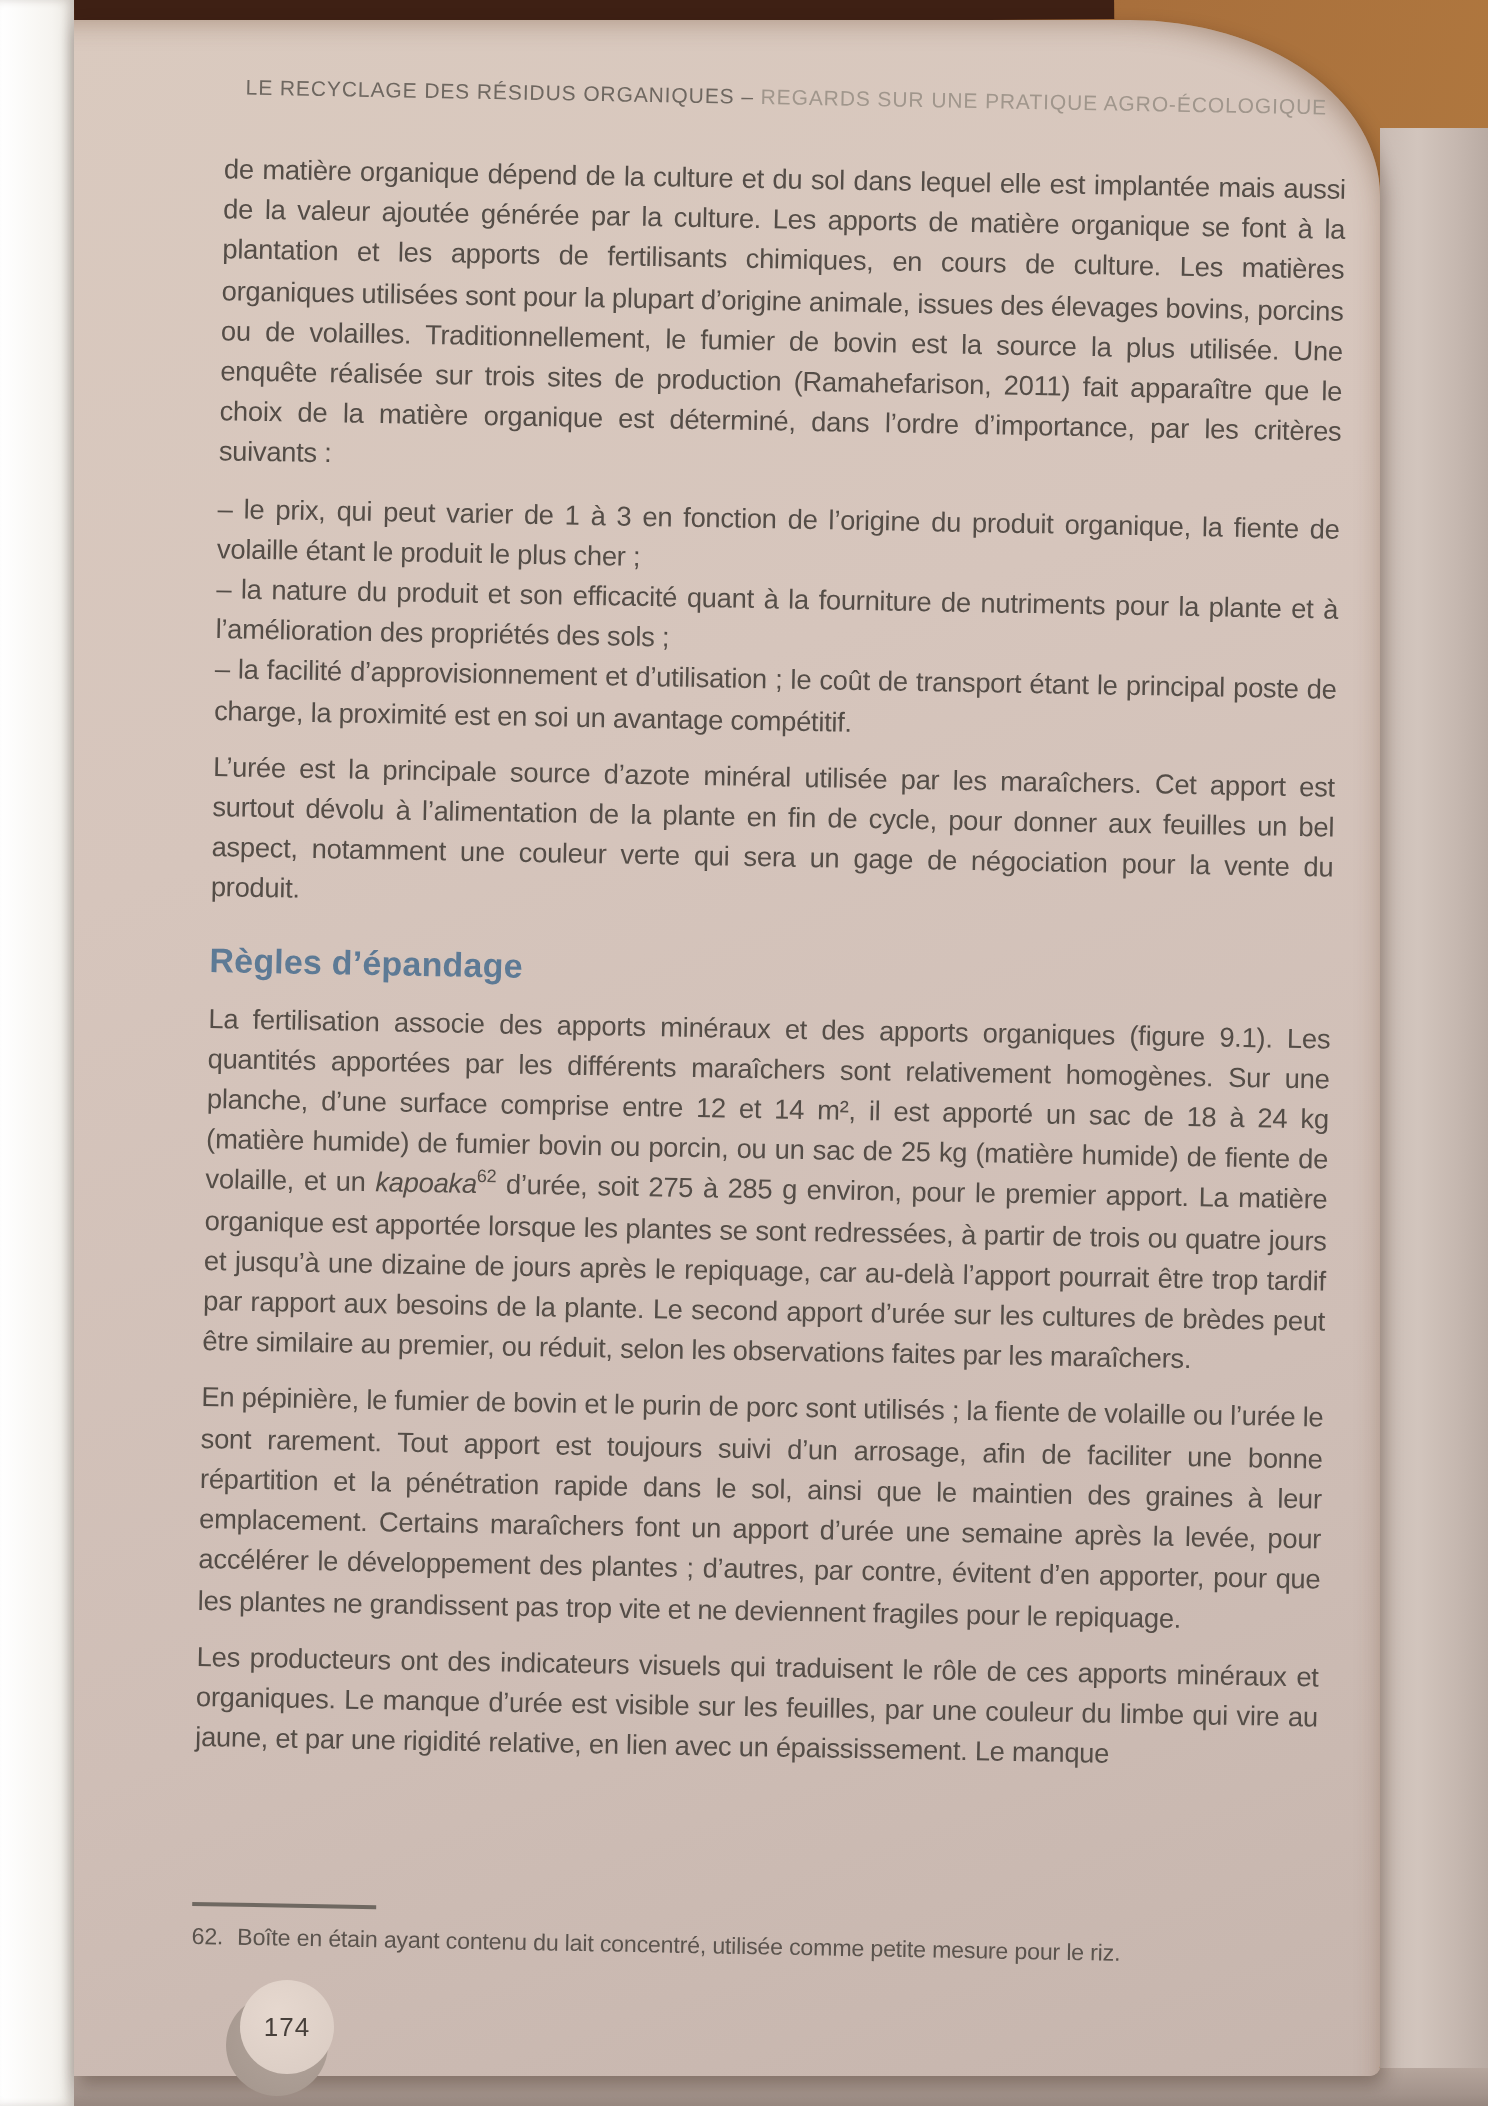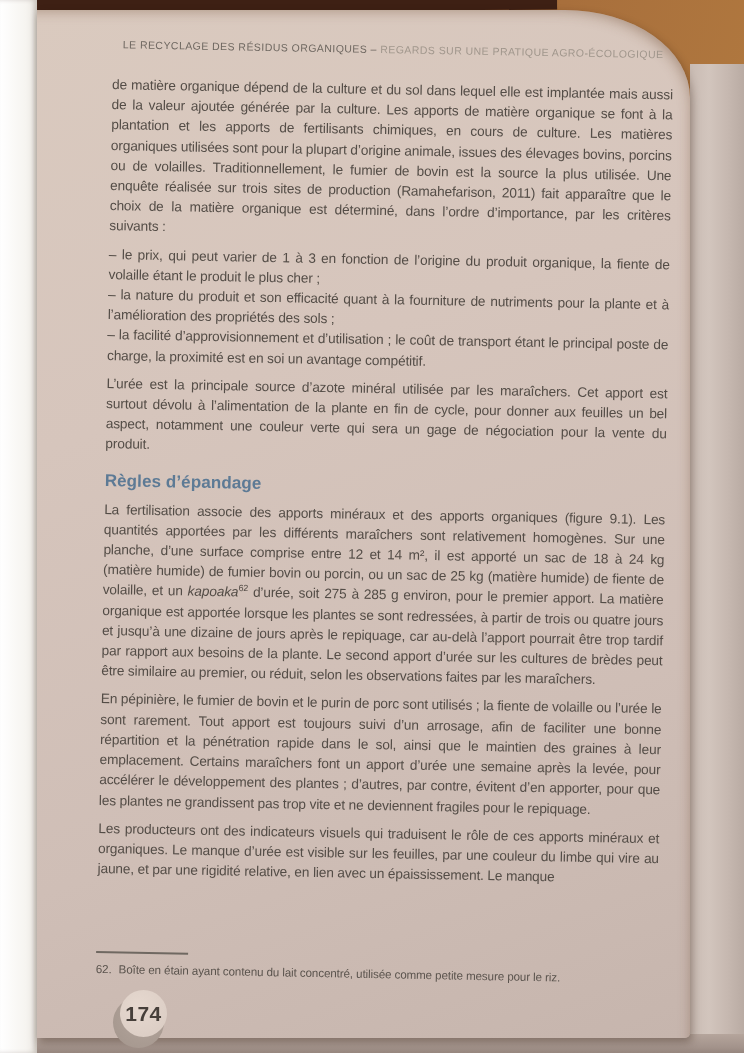--- a/index.html
+++ b/index.html
@@ -66,21 +66,21 @@
   .fnnum{margin-right:7px;}
   .badge{position:absolute;left:83px;top:982px;width:58px;height:58px;z-index:6;}
   .crescent{
     position:absolute;left:-7px;top:5px;width:51px;height:51px;border-radius:50%;
     background:radial-gradient(circle at 60% 40%, #b3a59c 0%, #a3958c 100%);
   }
   .circle{
     position:absolute;left:0;top:-2px;width:47px;height:47px;border-radius:50%;
     background:radial-gradient(circle at 40% 35%, #e6d8cf 0%, #d9cbc2 100%);
     display:flex;align-items:center;justify-content:center;
-    font-size:21px;font-weight:bold;color:#463f3a;letter-spacing:0.5px;
+    font-size:13px;font-weight:normal;color:#463f3a;letter-spacing:0.5px;
   }
 </style>
 </head>
 <body>
 
 <div class="wood"></div>
 <div class="dark-gap"></div>
 <div class="white-edge"></div>
 <div class="stack-right"></div>
 <div class="bottom-edge"></div>

